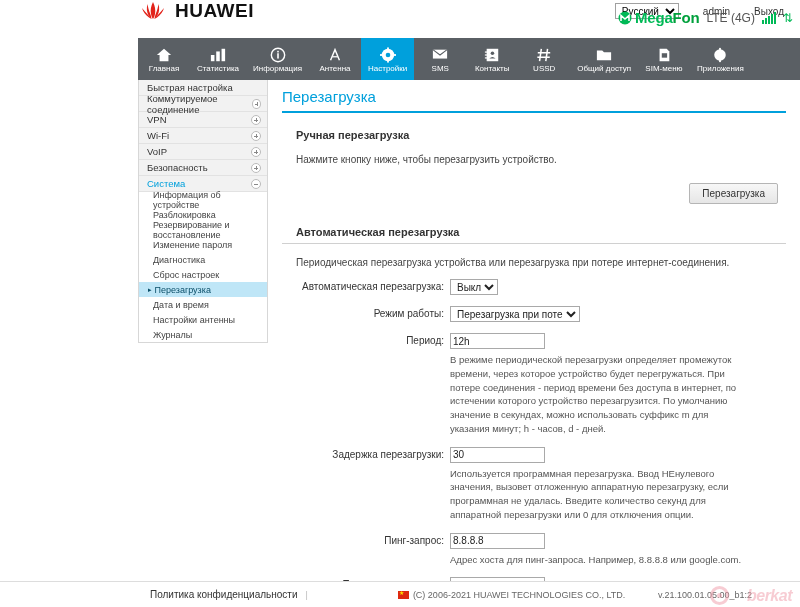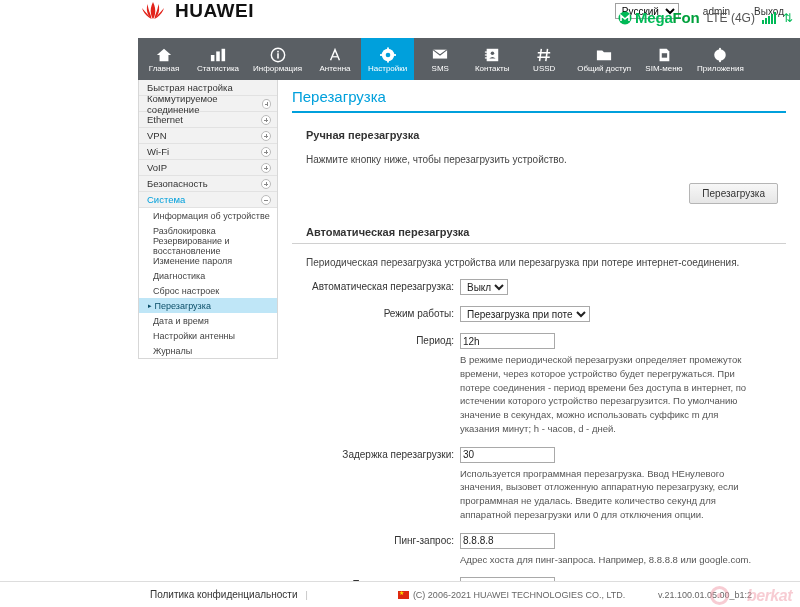--- a/index.html
+++ b/index.html
@@ -79,21 +79,21 @@
     color: #fff; font-size: 8.5px; cursor: pointer;
     gap: 1px;
   }
   .nav-item.active { background: #00a0dc; }
   .nav-item svg { display:block; }
   .nav-label { white-space: nowrap; font-size:8px; }
 
   
   .content { display: flex; height: 520px; }
   .sidebar {
-    width: 140px;
+    width: 130px;
     margin-left: 138px;
     background: #fff;
     border: 1px solid #d7d7d7;
     border-top: none;
     align-self: flex-start;
     margin-top: 0;
   }
   .side-group {
     height: 16px;
     display:flex; align-items:center; justify-content:space-between;
@@ -387,24 +387,20 @@
 
     <div class="sidebar">
       <div class="side-group">
         <span>Быстрая настройка</span>
       </div>
       <div class="side-group">
         <span>Коммутируемое соединение</span>
         <span class="plus"></span>
       </div>
       <div class="side-group">
-        <span>Ethernet</span>
-        <span class="plus"></span>
-      </div>
-      <div class="side-group">
         <span>VPN</span>
         <span class="plus"></span>
       </div>
       <div class="side-group">
         <span>Wi-Fi</span>
         <span class="plus"></span>
       </div>
       <div class="side-group">
         <span>VoIP</span>
         <span class="plus"></span>

